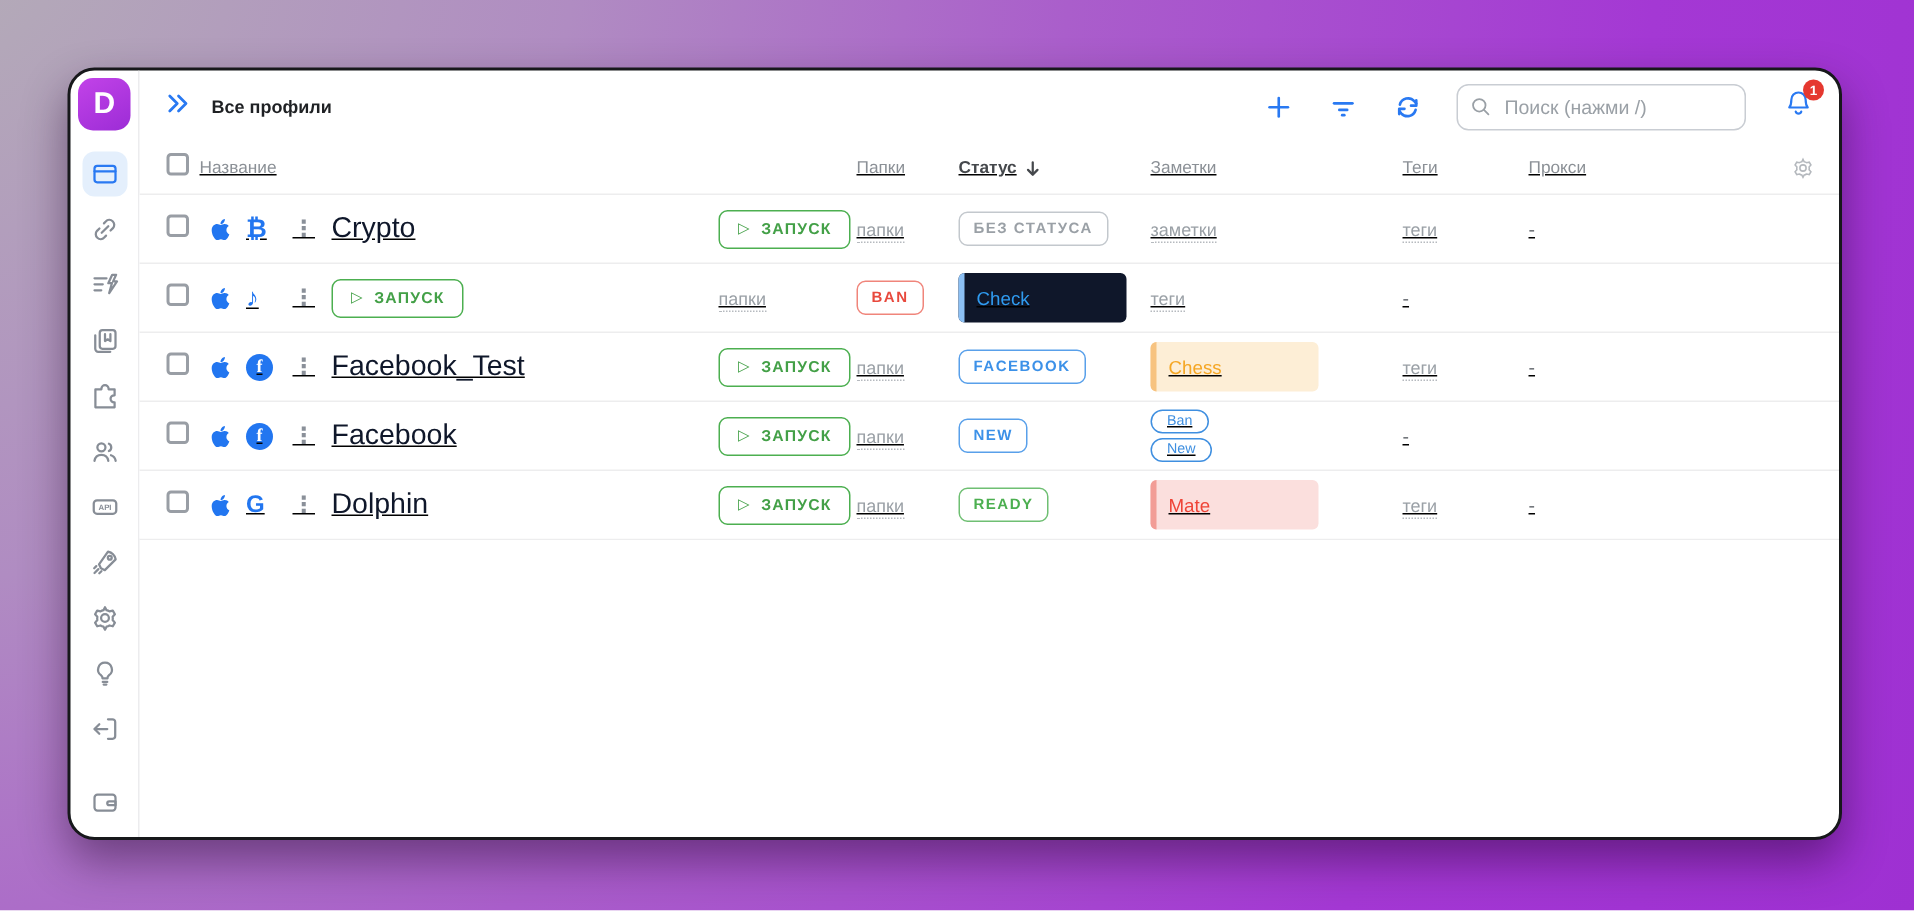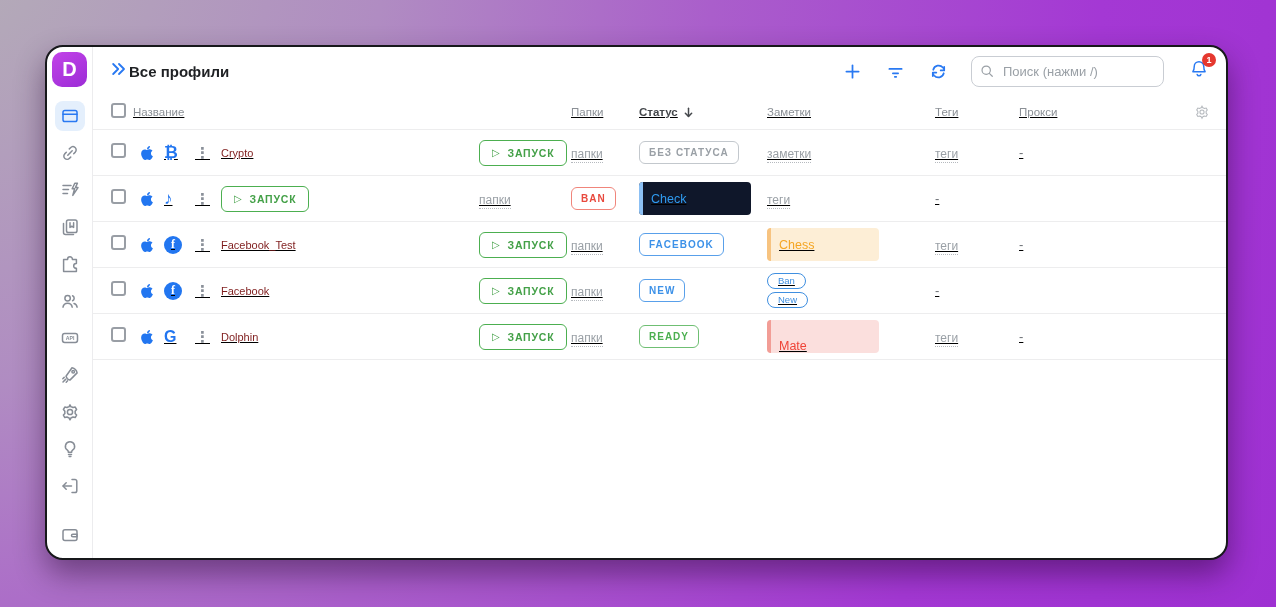--- a/index.html
+++ b/index.html
@@ -32,21 +32,21 @@
   .side-item.bottom { margin-top:auto; }
   .icon { display:inline-flex; align-items:center; justify-content:center; }
   .icon svg { width:20px; height:20px; fill:none; stroke:currentColor; stroke-width:1.5;
               stroke-linecap:round; stroke-linejoin:round; }
 
   
   .main { flex:1; display:flex; flex-direction:column; min-width:0; }
   .topbar { height:48px; display:flex; align-items:center; padding:0 16px; flex:0 0 48px; }
   .collapse-ic { color:#2979f2; cursor:pointer; }
   .collapse-ic svg { width:20px; height:20px; fill:none; stroke:currentColor; stroke-width:2.2; stroke-linecap:round; stroke-linejoin:round; }
-  .page-title { font-size:15px; font-weight:bold; color:#1f2124; }
+  .page-title { font-size:12px; font-weight:bold; color:#1f2124; margin-left:12px; }
   .top-actions { margin-left:auto; display:flex; align-items:center; gap:22px; }
   .tool-btn { color:#2979f2; cursor:pointer; display:inline-flex; }
   .tool-btn svg { width:21px; height:21px; fill:none; stroke:currentColor; stroke-width:2; stroke-linecap:round; stroke-linejoin:round; }
   .search-box { position:relative; width:193px; height:31px; }
   .search-box input { width:100%; height:100%; border:1px solid #c9cdd3; border-radius:8px;
                       padding:0 10px 0 31px; font-size:13px; color:#3c4043; outline:none;
                       font-family:"Liberation Sans","DejaVu Sans",sans-serif; }
   .search-box input::placeholder { color:#9aa0a6; }
   .search-ic { position:absolute; left:8px; top:7px; color:#9aa0a6; }
   .search-ic svg { width:16px; height:16px; fill:none; stroke:currentColor; stroke-width:1.5; stroke-linecap:round; }
@@ -74,21 +74,21 @@
   .cb { width:15px; height:15px; border:2px solid #999ea5; border-radius:3px; display:inline-block;
         margin-left:18px; cursor:pointer; background:#fff; }
   .picons { display:flex; align-items:center; gap:9px; padding-left:6px; }
   .pi { color:#2276f0; display:inline-flex; align-items:center; justify-content:center; }
   .pi-apple svg { width:16px; height:16px; fill:#2276f0; stroke:none; }
   .pi-text { font-size:17px; font-weight:bold; line-height:1; }
   .pi-g { font-size:16px; }
   .pi-fb { width:18px; height:18px; border-radius:50%; background:#2276f0; color:#fff;
            font-size:12px; font-weight:bold; font-family:"Liberation Serif","DejaVu Serif",serif; }
   .kebab { color:#8a9099; font-size:15px; font-weight:bold; cursor:pointer; letter-spacing:0; }
-  .pname { font-size:11px; color:#7f1d1d; font-weight:500; }
+  .pname { font-size:19px; color:#0f172a; font-weight:500; }
 
   .launch { display:inline-flex; align-items:center; gap:7px; height:26px; padding:0 12px;
             background:#fff; border:1.5px solid #4caf50; border-radius:6px; color:#43a047;
             font-size:10.5px; font-weight:bold; letter-spacing:.8px; cursor:pointer;
             font-family:"Liberation Sans","DejaVu Sans",sans-serif; }
   .launch .play { font-size:10px; font-weight:normal; }
 
   .dlink { font-size:12px; color:#9aa0a6; border-bottom:1px dotted #b6babf; padding-bottom:1px; cursor:pointer; }
 
   .status { display:inline-block; padding:5px 9px; border-radius:6px; font-size:10px; font-weight:bold;
@@ -97,21 +97,21 @@
   .st-red   { border-color:#f0857b; color:#e8493d; }
   .st-blue  { border-color:#59a0ea; color:#3c91e8; }
   .st-green { border-color:#6fbf73; color:#4caf50; }
 
   .note { display:flex; align-items:center; gap:7px; min-width:112px; width:fit-content; max-width:160px;
           height:33px; padding:0 14px 0 12px; border-radius:4px; position:relative; font-size:12.5px;
           font-weight:500; cursor:pointer; }
   .note::before { content:""; position:absolute; left:0; top:0; bottom:0; width:4px; border-radius:4px 0 0 4px; }
   .nt-blue   { background:#0f172a; color:#2f9bf0; } .nt-blue::before   { background:#8cc0f4; }
   .nt-orange { background:#fdeed6; color:#f5a623; } .nt-orange::before { background:#f7c380; }
-  .nt-red    { background:#fbdfdd; color:#ef4437;align-items:flex-end; } .nt-red::before    { background:#f29d96; }
+  .nt-red    { background:#fbdfdd; color:#ef4437; } .nt-red::before    { background:#f29d96; }
   .warn-ic svg { width:15px; height:15px; }
 
   .tags { display:flex; flex-direction:column; gap:3px; align-items:flex-start; }
   .tag { border:1px solid #3f8fe0; color:#3f8fe0; border-radius:8px; font-size:9.5px;
          padding:1px 10px; line-height:12px; background:#fff; cursor:pointer; }
   .proxy { font-size:13px; color:#6b6f74; }
 </style>
 </head>
 <body>
 

